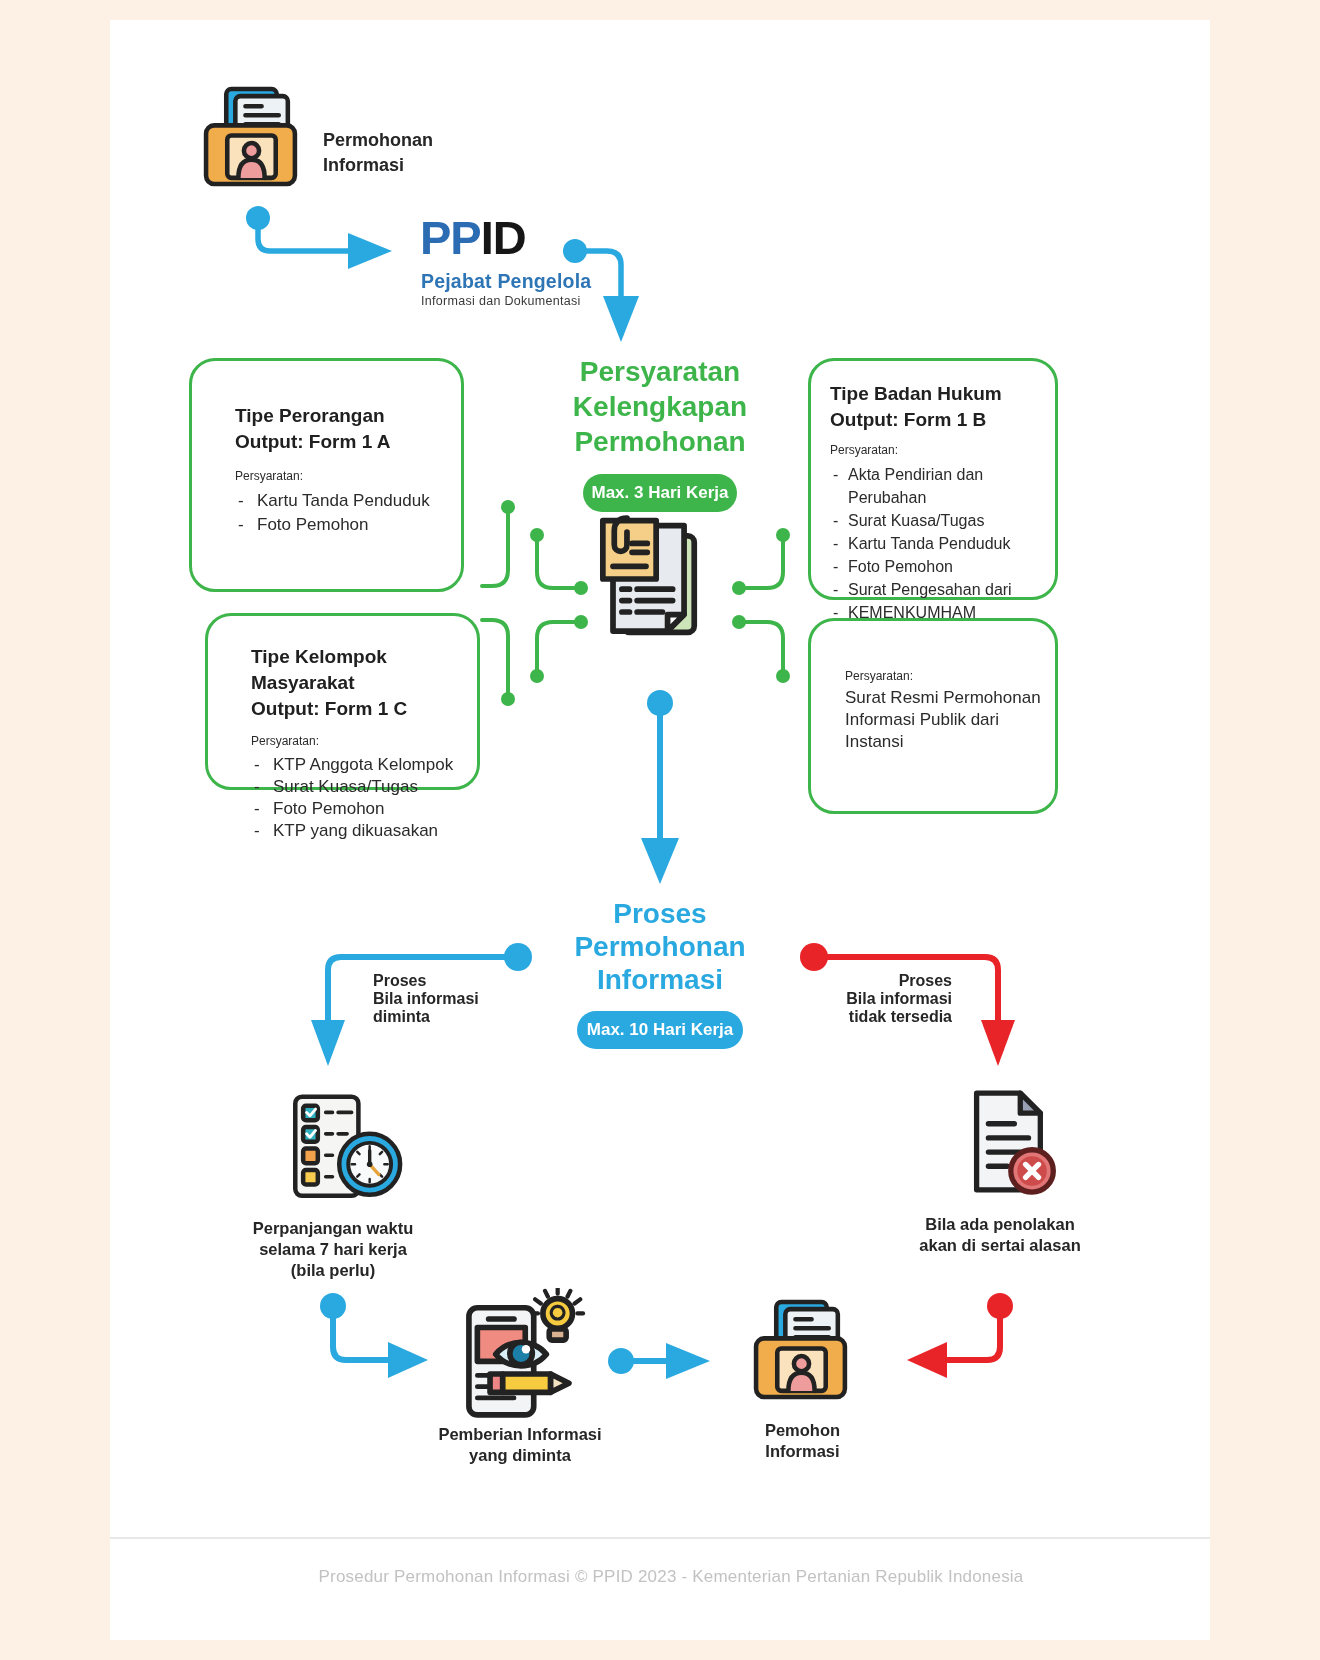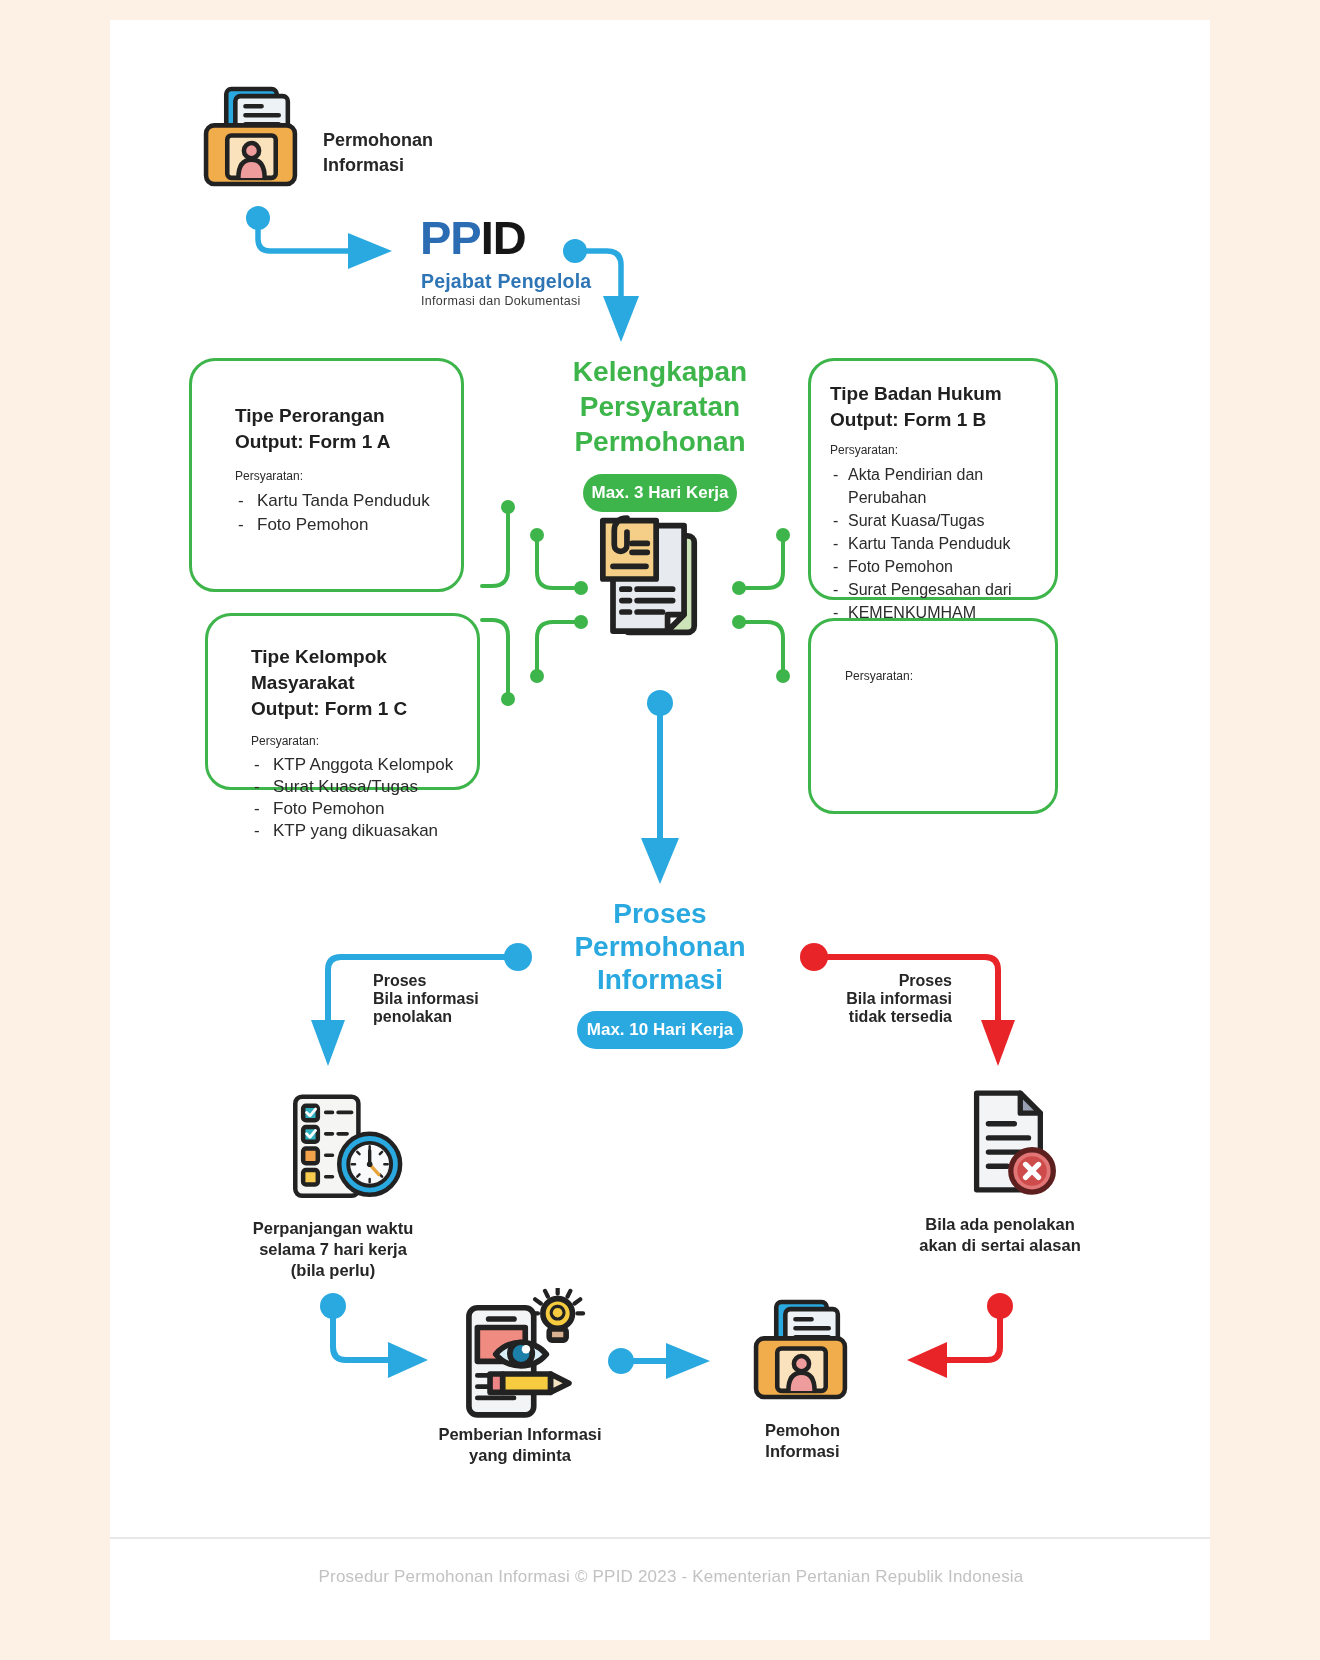--- a/index.html
+++ b/index.html
@@ -145,22 +145,22 @@
 <div class="abs start-label">
   <div>Permohonan</div>
   <div>Informasi</div>
 </div>
 
 <div class="abs ppid-word"><span class="pp">PP</span><span class="id">ID</span></div>
 <div class="abs ppid-sub">Pejabat Pengelola</div>
 <div class="abs ppid-tag">Informasi dan Dokumentasi</div>
 
 <div class="abs stage-title stage-green">
+  <div>Persyaratan</div>
   <div>Kelengkapan</div>
-  <div>Persyaratan</div>
   <div>Permohonan</div>
 </div>
 <div class="abs badge badge-green">
   <span>Max. 3 Hari Kerja</span>
 </div>
 
 <div class="abs tbox" style="left:189px;top:358px;width:275px;height:234px">
   <div style="padding:42px 14px 0 43px">
     <div class="tbox-title">
       <div>Tipe Perorangan</div>
@@ -205,20 +205,25 @@
       <li>Surat Kuasa/Tugas</li>
       <li>Foto Pemohon</li>
       <li>KTP yang dikuasakan</li>
     </ul>
   </div>
 </div>
 
 <div class="abs tbox" style="left:808px;top:618px;width:250px;height:196px">
   <div style="padding:32px 8px 0 34px">
     <div class="tbox-req" style="margin-top:12px">Persyaratan:</div>
+    <div class="plain-lines">
+      <div>Surat Resmi Permohonan</div>
+      <div>Informasi Publik dari</div>
+      <div>Instansi</div>
+    </div>
   </div>
 </div>
 
 <svg class="abs" style="left:580px;top:510px" width="132" height="138" viewBox="0 0 104 104">
   <g fill="none" stroke="#222" stroke-width="4.5" stroke-linejoin="round" stroke-linecap="round">
     <rect x="34" y="18" width="56" height="76" rx="5" fill="#CDE4B9"></rect>
     <path d="M26 10 h56 v70 l-13 13 h-43 z" fill="#E7EAEE"></path>
     <path d="M82 80 l-13 13 v-13 z" fill="#FFFFFF"></path>
     <path d="M33 60 h6 M45 60 h28 M33 69 h6 M45 69 h28 M33 78 h6 M45 78 h20"></path>
     <rect x="18" y="6" width="42" height="46" fill="#F5CF87"></rect>
@@ -232,21 +237,21 @@
   <div>Permohonan</div>
   <div>Informasi</div>
 </div>
 <div class="abs badge badge-blue">
   <span>Max. 10 Hari Kerja</span>
 </div>
 
 <div class="abs branch-label branch-left">
   <div>Proses</div>
   <div>Bila informasi</div>
-  <div>penolakan</div>
+  <div>diminta</div>
 </div>
 <div class="abs branch-label branch-right">
   <div>Proses</div>
   <div>Bila informasi</div>
   <div>tidak tersedia</div>
 </div>
 
 <svg class="abs" style="left:284px;top:1092px" width="124" height="113" viewBox="0 0 110 100">
   <g fill="none" stroke="#222" stroke-width="4" stroke-linejoin="round" stroke-linecap="round">
     <rect x="10" y="4" width="56" height="88" rx="6" fill="#F5F5F3"></rect>

